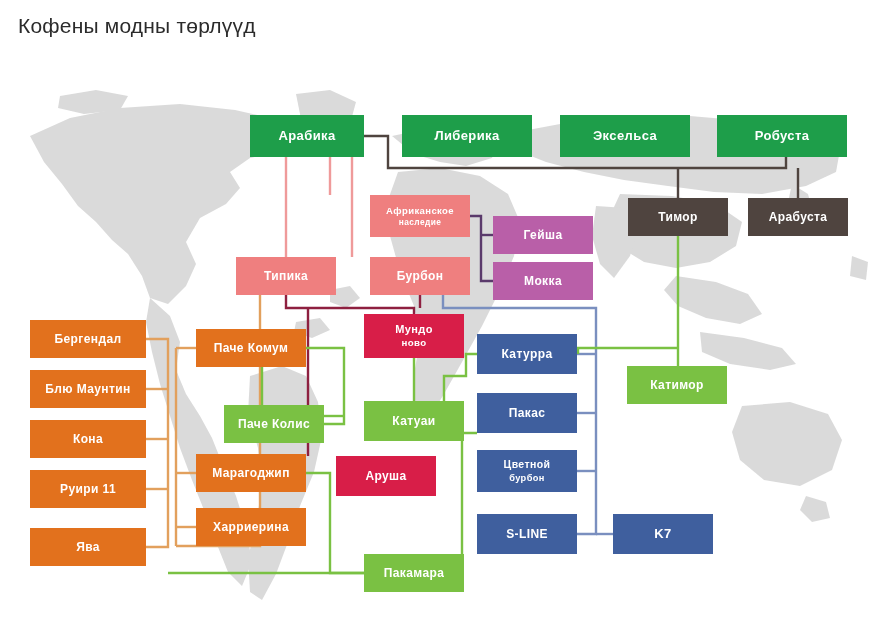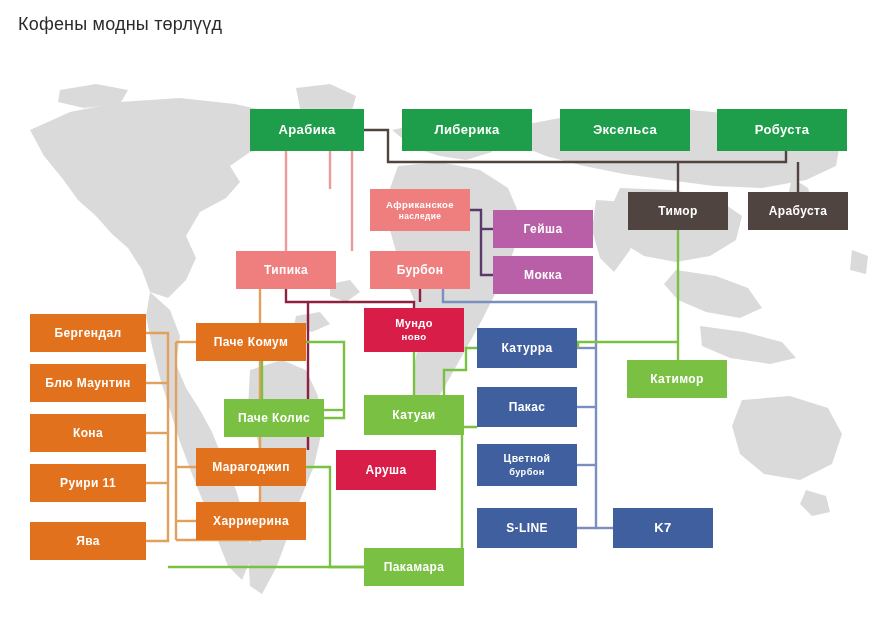--- a/index.html
+++ b/index.html
@@ -3,25 +3,25 @@
 <meta charset="utf-8">
 <style>
   html,body{margin:0;padding:0;background:#ffffff;}
   body{
     width:872px;height:620px;overflow:hidden;
     font-family:"Liberation Sans", sans-serif;
     -webkit-font-smoothing:antialiased;
   }
   #page-title{
     position:absolute;left:18px;top:14px;
-    font-size:18px;color:#2b2b2b;font-weight:400;
+    font-size:21px;color:#2b2b2b;font-weight:400;
     letter-spacing:0.2px;
   }
   #diagram-wrap{
-    position:absolute;left:0;top:70px;width:704px;height:542px;
+    position:absolute;left:0;top:76px;width:704px;height:542px;
   }
   svg{display:block;}
   .node-label{
     font-family:"Liberation Sans", sans-serif;
     fill:#ffffff;
     font-weight:bold;
     text-anchor:middle;
     dominant-baseline:middle;
     letter-spacing:0.4px;
   }

